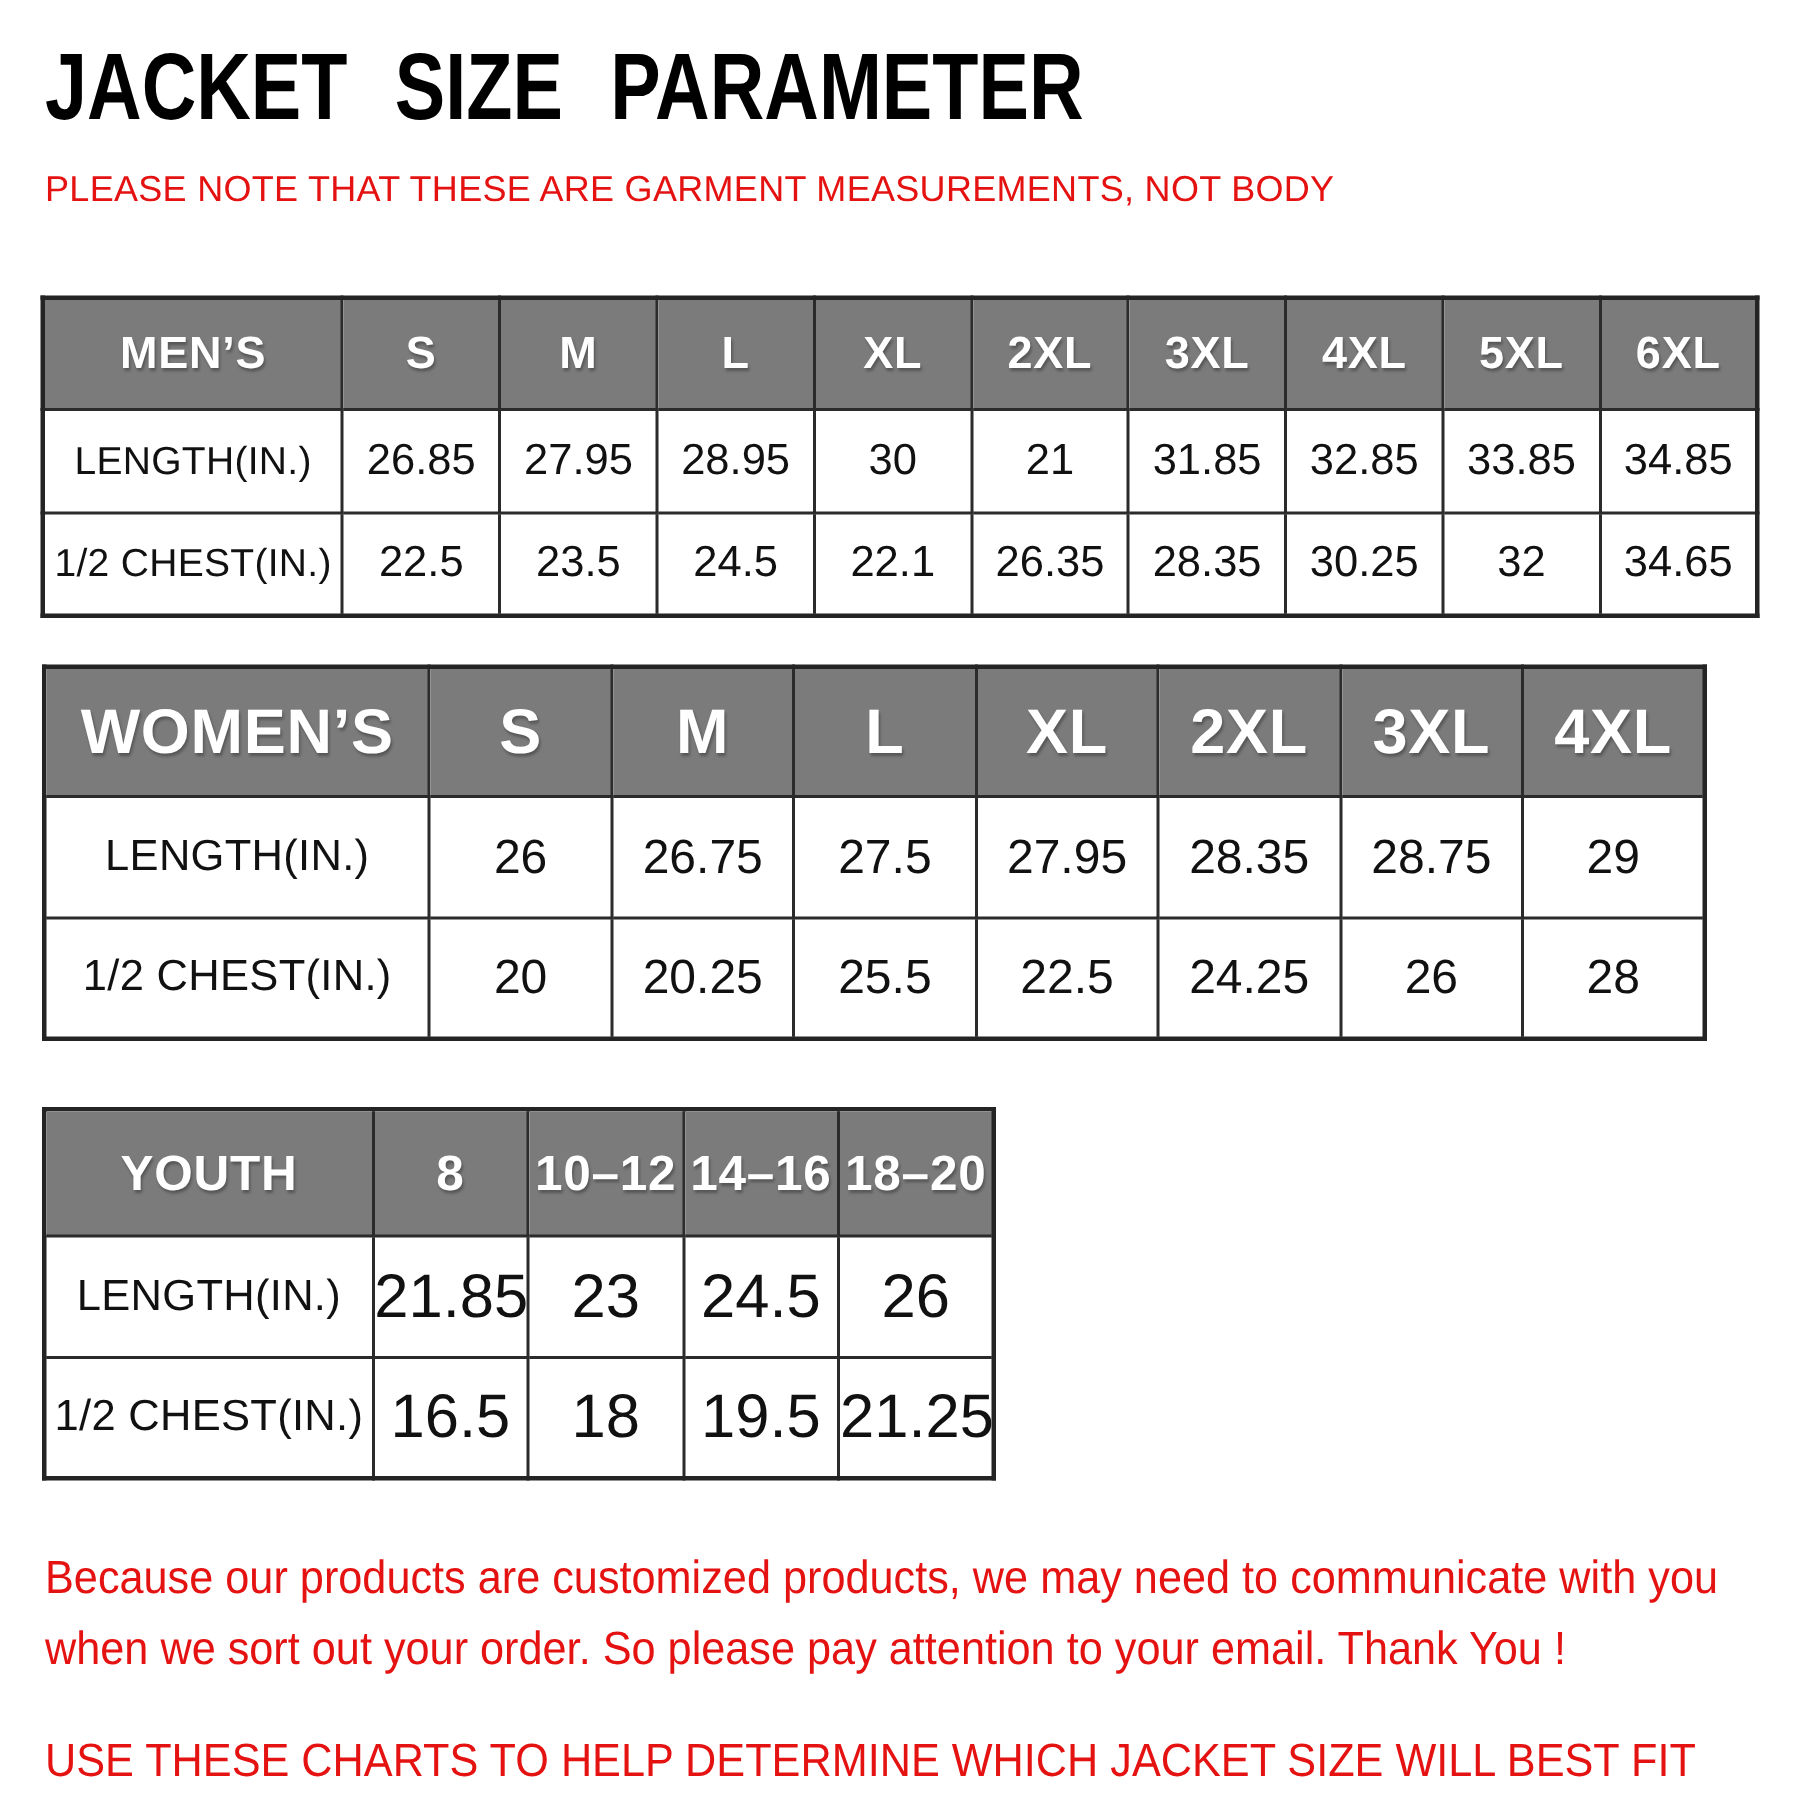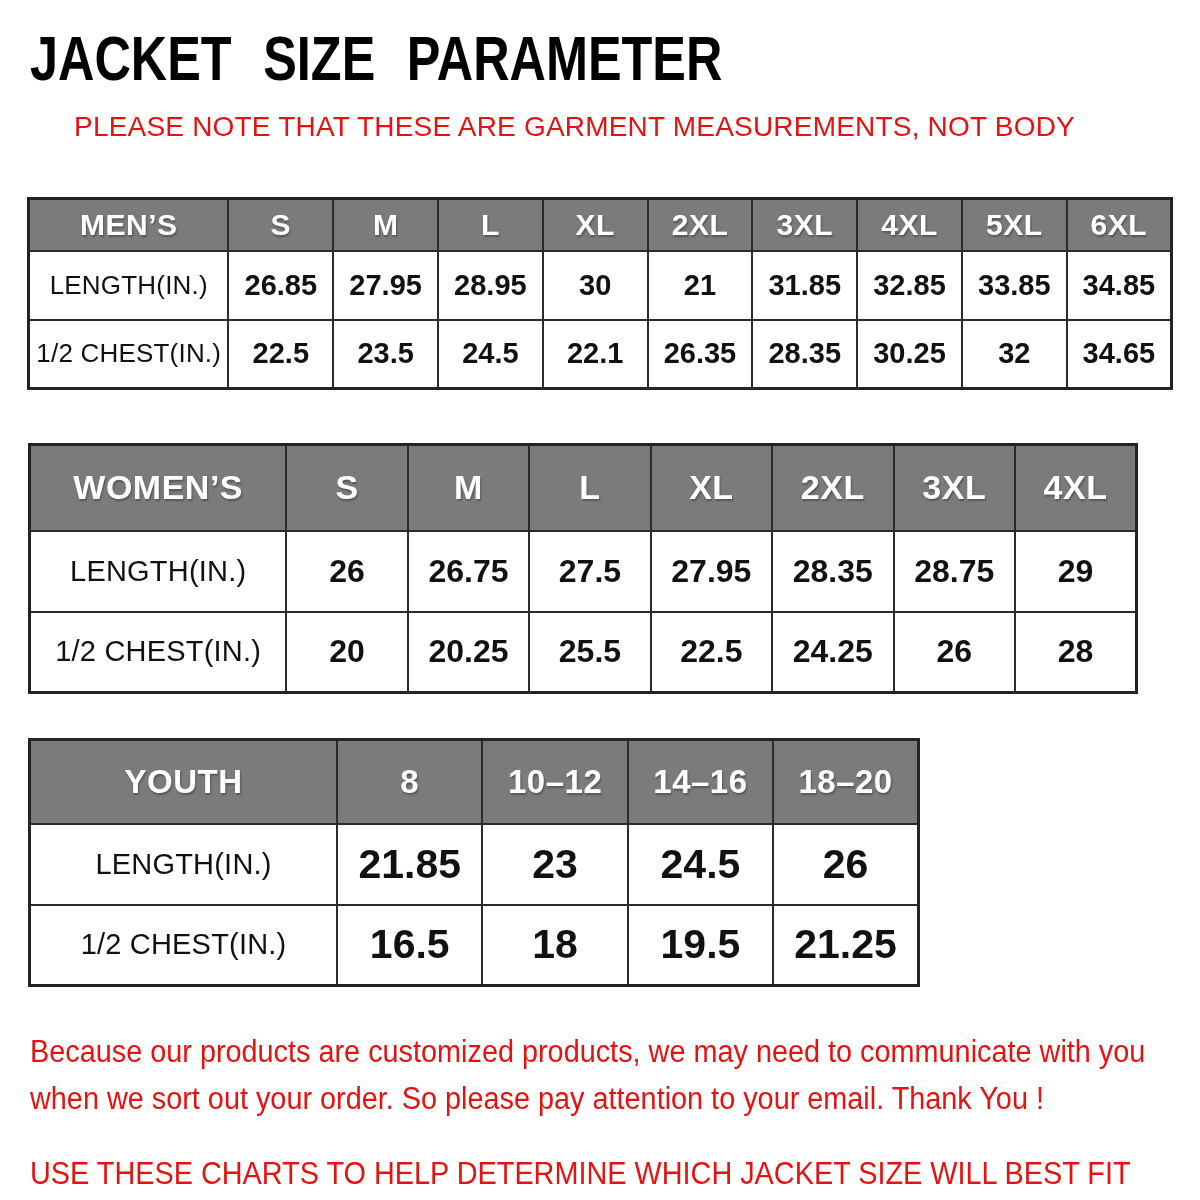--- a/index.html
+++ b/index.html
@@ -11,60 +11,59 @@
   }
   
   .title{
     position:absolute;left:30px;top:22px;
     font-size:63px;font-weight:700;letter-spacing:0px;word-spacing:22px;
     color:#000;white-space:nowrap;
     transform:scaleX(0.80);transform-origin:left top;
   }
   .note{
     position:absolute;left:30px;top:108px;
-    color:var(--red);font-size:28px;line-height:37px;font-weight:400;
+    color:var(--red);font-size:24px;line-height:37px;font-weight:400;
     letter-spacing:0.2px;
-    margin-left:44px;
   }
   
   .size-table{
     position:absolute;border-collapse:collapse;table-layout:fixed;
     background:#fff;
   }
   .size-table th,.size-table td{
     border:2px solid #2b2b2b;text-align:center;vertical-align:middle;
     padding:0;overflow:hidden;
   }
   .size-table{border:3px solid #242424;}
   .size-table th{
     background:#7b7b7b;color:#ffffff;font-weight:700;
     text-shadow:1px 2px 2px rgba(0,0,0,0.30);
     letter-spacing:0.5px;
   }
   .size-table td.row-label{font-weight:400;letter-spacing:0.2px;}
-  .size-table td{font-weight:700;}
+  .size-table td{font-weight:400;}
 
   
   .tbl-mens{left:27px;top:197px;width:1146px;}
-  .tbl-mens tr.hdr{height:52px;}
+  .tbl-mens tr.hdr{height:74px;}
   .tbl-mens tr.data{height:69px;}
   .tbl-mens th{font-size:30px;}
   .tbl-mens td{font-size:29px;}
   .tbl-mens td.row-label{font-size:26px;}
 
   
   .tbl-womens{left:28px;top:443px;width:1110px;}
   .tbl-womens tr.hdr{height:86px;}
   .tbl-womens tr.data{height:81px;}
-  .tbl-womens th{font-size:34px;}
+  .tbl-womens th{font-size:42px;}
   .tbl-womens td{font-size:32px;}
   .tbl-womens td.row-label{font-size:29px;}
 
   
-  .tbl-youth{left:28px;top:738px;width:892px;padding-left:16px;}
+  .tbl-youth{left:28px;top:738px;width:636px;padding-left:16px;}
   .tbl-youth tr.hdr{height:84px;}
   .tbl-youth tr.data{height:81px;}
   .tbl-youth th{font-size:33px;}
   .tbl-youth td{font-size:41px;}
   .tbl-youth td.row-label{font-size:29px;}
 
   
   .footer{
     position:absolute;left:30px;top:1028px;width:1240px;
     color:var(--red);font-size:31px;line-height:47px;font-weight:400;

